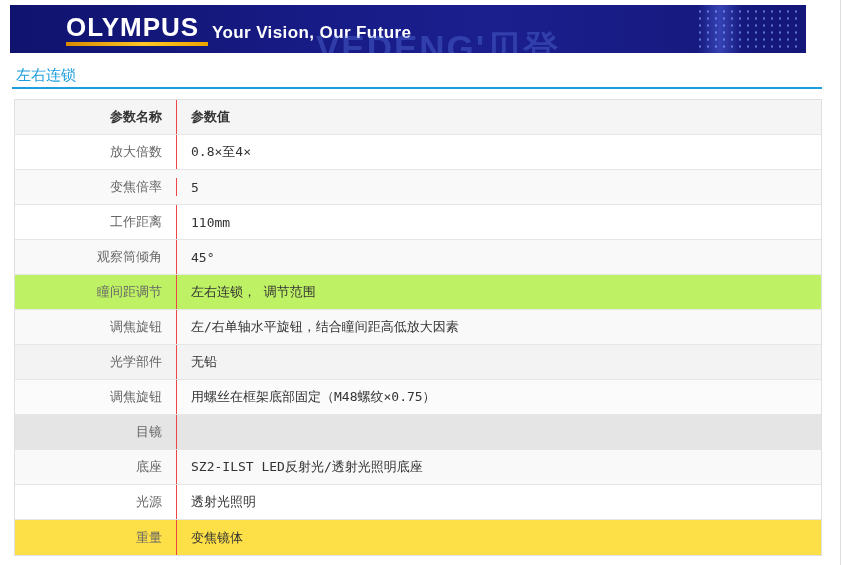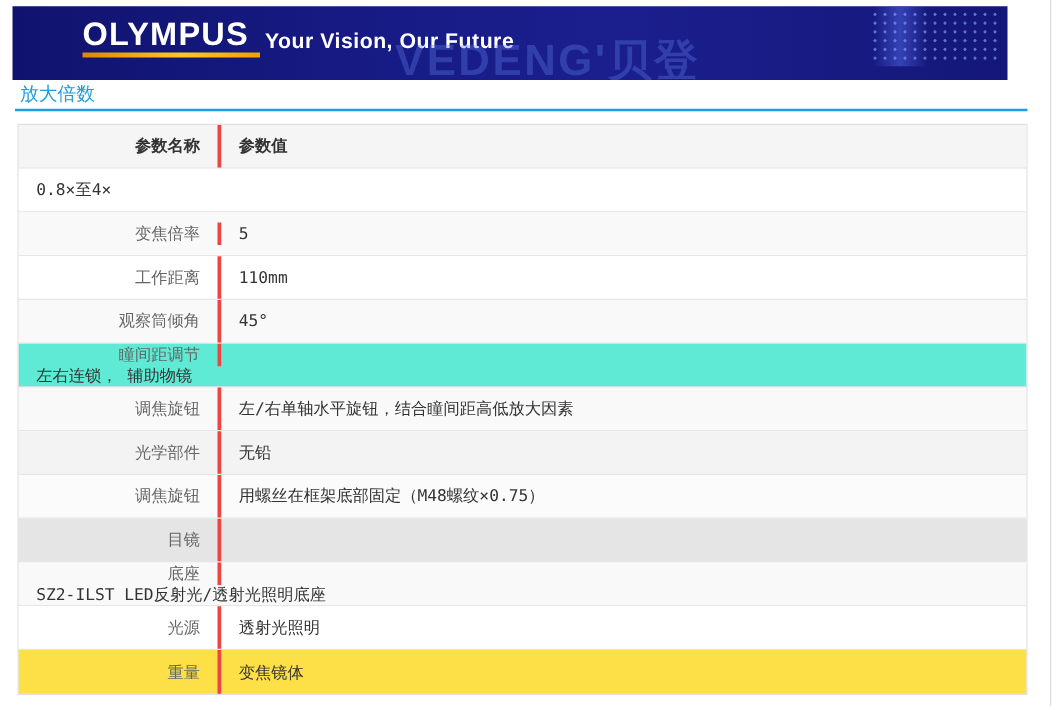--- a/index.html
+++ b/index.html
@@ -4,21 +4,21 @@
 <style>
   * { margin:0; padding:0; box-sizing:border-box; }
   html,body { width:844px; height:565px; background:#ffffff; overflow:hidden;
               font-family:"Liberation Sans", sans-serif; }
   .stage { position:relative; width:844px; height:565px; background:#fff; }
 
   
   .page-edge { position:absolute; left:840px; top:0; width:1px; height:565px; background:#dddddd; }
 
   
-  .banner { position:absolute; left:10px; top:5px; width:796px; height:59px; overflow:hidden;
+  .banner { position:absolute; left:10px; top:5px; width:796px; height:48px; overflow:hidden;
             background:linear-gradient(90deg,#10136e 0%,#171b85 38%,#1b1f8e 60%,#141778 100%); }
   .banner-streak { position:absolute; left:688px; top:0; width:44px; height:48px;
             background:linear-gradient(90deg, rgba(70,90,215,0) 0%, rgba(80,100,225,0.55) 50%, rgba(70,90,215,0) 100%); }
   .banner-dots { position:absolute; right:6px; top:3px; width:104px; height:42px; opacity:.75;
             background-image:radial-gradient(rgba(130,160,255,0.85) 1.1px, transparent 1.5px);
             background-size:8px 7px; }
   .logo-wrap { position:absolute; left:56px; top:8px; width:142px; }
   .logo-text { color:#ffffff; font-weight:bold; font-size:26px; letter-spacing:1px; line-height:28px;
                font-family:"Liberation Sans", sans-serif; }
   .logo-underline { height:4px; margin-top:1px; width:142px;
@@ -33,86 +33,87 @@
   .section-title { position:absolute; left:16px; top:66px; font-size:15px; color:#1e9ede; }
   .section-rule  { position:absolute; left:12px; top:87px; width:810px; height:2px; background:#1e9ede; }
 
   
   .spec-table { position:absolute; left:14px; top:99px; width:808px; border:1px solid #e0e0e0;
                 font-family:"DejaVu Sans Mono", monospace; }
   .t-row { display:flex; height:35px; border-bottom:1px solid #e6e6e6; background:#fff; }
   .t-row:last-child { border-bottom:none; }
   .t-head { background:#f5f5f5; }
   .cell-name { width:162px; display:flex; align-items:center; justify-content:flex-end;
-               padding-right:14px; border-right:3px solid #ef4444; color:#666666; font-size:13px; }
+               padding-right:14px; border-right:1px solid #ef4444; color:#666666; font-size:13px; }
   .cell-value { flex:1; display:flex; align-items:center; padding-left:14px;
                color:#333333; font-size:13px; white-space:nowrap; overflow:hidden; }
   .t-head .cell-name, .t-head .cell-value { font-weight:bold; color:#333333; }
 </style>
 </head>
 <body>
 
 <div class="stage">
 
   <div class="banner">
     <div class="banner-streak"></div>
     <div class="banner-dots"></div>
     <div class="logo-wrap">
       <div class="logo-text">OLYMPUS</div>
       <div class="logo-underline"></div>
     </div>
     <div class="tagline">Your Vision, Our Future</div>
     <div class="watermark">VEDENG'贝登</div>
   </div>
 
-  <div class="section-title">放大倍数</div>
+  <div class="section-title">左右连锁</div>
   <div class="section-rule"></div>
 
   <div class="spec-table">
 
     <div class="t-row t-head">
       <div class="cell-name">参数名称</div>
       <div class="cell-value">参数值</div>
     </div>
 
     <div class="t-row" style="background: rgb(255, 255, 255);">
+      <div class="cell-name">放大倍数</div>
       <div class="cell-value">0.8×至4×</div>
     </div>
     <div class="t-row" style="background: rgb(249, 249, 249); align-items: center;">
       <div class="cell-name">变焦倍率</div>
       <div class="cell-value">5</div>
     </div>
     <div class="t-row" style="background: rgb(255, 255, 255);">
       <div class="cell-name">工作距离</div>
       <div class="cell-value">110mm</div>
     </div>
     <div class="t-row" style="background: rgb(249, 249, 249);">
       <div class="cell-name">观察筒倾角</div>
       <div class="cell-value">45°</div>
     </div>
-    <div class="t-row" style="background: #5eead4; flex-direction: column;">
+    <div class="t-row" style="background: #bef264;">
       <div class="cell-name">瞳间距调节</div>
-      <div class="cell-value">左右连锁， 辅助物镜</div>
+      <div class="cell-value">左右连锁， 调节范围</div>
     </div>
     <div class="t-row" style="background: rgb(249, 249, 249);">
       <div class="cell-name">调焦旋钮</div>
       <div class="cell-value">左/右单轴水平旋钮，结合瞳间距高低放大因素</div>
     </div>
     <div class="t-row" style="background: rgb(243, 243, 243);">
       <div class="cell-name">光学部件</div>
       <div class="cell-value">无铅</div>
     </div>
     <div class="t-row" style="background: rgb(251, 251, 251);">
       <div class="cell-name">调焦旋钮</div>
       <div class="cell-value">用螺丝在框架底部固定（M48螺纹×0.75）</div>
     </div>
     <div class="t-row" style="background: #e5e5e5;">
       <div class="cell-name">目镜</div>
     </div>
-    <div class="t-row" style="background: rgb(249, 249, 249); flex-direction: column;">
+    <div class="t-row" style="background: rgb(249, 249, 249);">
       <div class="cell-name">底座</div>
       <div class="cell-value">SZ2-ILST LED反射光/透射光照明底座</div>
     </div>
     <div class="t-row" style="background: rgb(255, 255, 255);">
       <div class="cell-name">光源</div>
       <div class="cell-value">透射光照明</div>
     </div>
     <div class="t-row" style="background: #fde047;">
       <div class="cell-name">重量</div>
       <div class="cell-value">变焦镜体</div>

